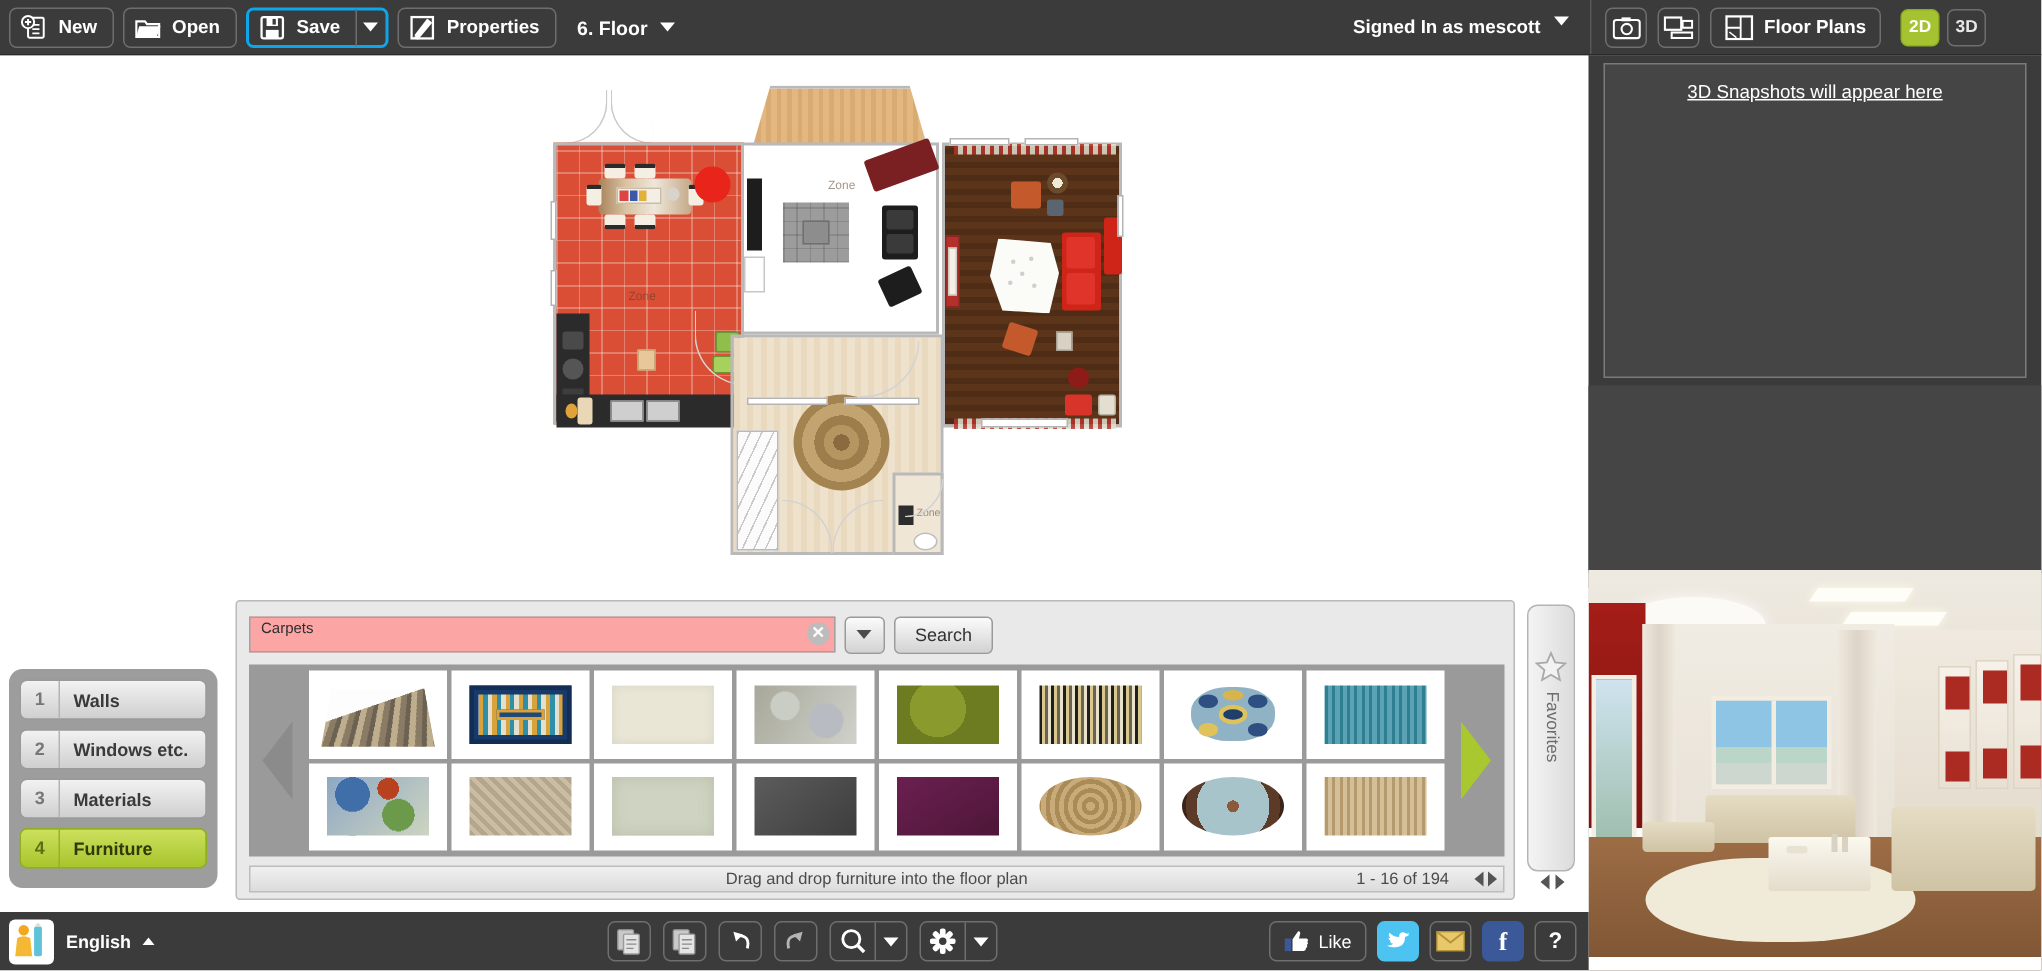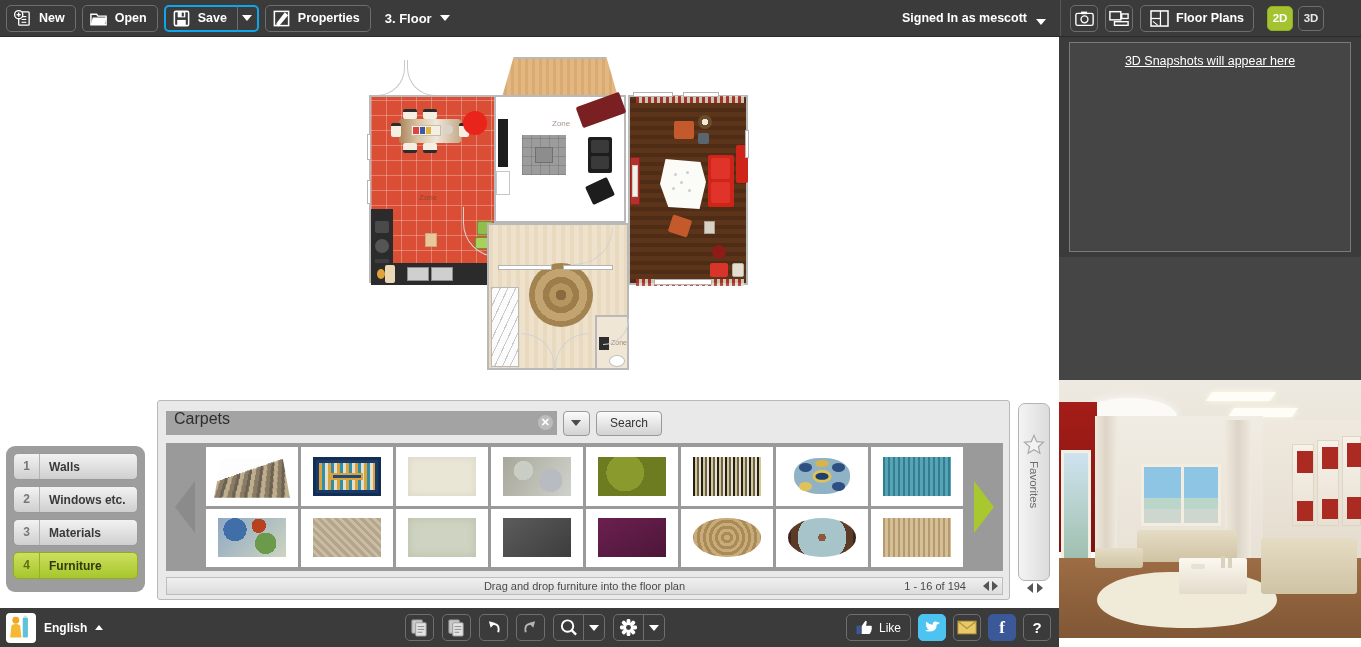--- a/index.html
+++ b/index.html
@@ -43,21 +43,21 @@
   .caret-up {
     width: 0; height: 0; border-left: 4px solid transparent;
     border-right: 4px solid transparent; border-bottom: 5px solid #ffffff;
   }
   .floor-sel {
     display: flex; align-items: center; gap: 8px; margin-left: 8px;
     color: #ffffff; font-size: 13px; font-weight: bold; cursor: pointer;
   }
   .topbar-spacer { flex: 1; }
   .signin {
-    display: flex; align-items: flex-end; gap: 9px;
+    display: flex; align-items: flex-start; gap: 9px;
     color: #ffffff; font-size: 12.5px; font-weight: bold;
     margin-right: 14px; cursor: pointer; white-space: nowrap;
   }
   .topbar-right {
     width: 301px; height: 100%;
     display: flex; align-items: center; gap: 7px;
     padding-left: 9px; border-left: 1px solid #575757;
   }
   .iconbtn {
     width: 28px; height: 27px; border: 1px solid #6e6e6e; border-radius: 5px;
@@ -231,22 +231,22 @@
   .catalog {
     position: absolute; left: 157px; top: 400px; width: 853px; height: 200px;
     background: #e9e9e9; border: 1px solid #b9b9b9; border-radius: 3px;
   }
   .searchrow {
     position: absolute; left: 8px; top: 8px; width: 496px; height: 28px;
     display: flex; align-items: center; gap: 6px;
   }
   .searchwrap { position: relative; flex: 1; }
   .search-input {
-    width: 100%; height: 24px; border: 1px solid #a2a2a2; background: #a3a3a3;
-    padding: 0 26px 8px 7px; font-size: 16px; font-family: "Liberation Sans", sans-serif;
+    width: 100%; height: 24px; border: 1px solid #a2a2a2; background: #fca5a5;
+    padding: 0 26px 8px 7px; font-size: 10px; font-family: "Liberation Sans", sans-serif;
     color: #2e2e2e; outline: none;
   }
   .clearbtn {
     position: absolute; right: 4px; top: 4px; width: 15px; height: 15px;
     border-radius: 50%; background: #bcbcbc; color: #ffffff; font-size: 11px;
     line-height: 15px; text-align: center; cursor: pointer; font-weight: bold;
   }
   .ddbtn {
     width: 27px; height: 25px; border: 1px solid #9a9a9a; border-radius: 4px;
     background: linear-gradient(180deg,#fbfbfb,#d2d2d2);
@@ -373,21 +373,21 @@
       <div class="tbtn">
         <svg class="ico" viewBox="0 0 20 20">
           <rect x="2.5" y="2.5" width="15" height="15" fill="none" stroke="#fff" stroke-width="1.6"></rect>
           <path d="M3.5 16.5 L13.5 3.5 L17 6.5 L7 18.5 Z" fill="#fff"></path>
           <path d="M3.5 16.5 l1.8 -.4 -1.2 -1.4z" fill="#3b3b3b"></path>
         </svg>
         <span>Properties</span>
       </div>
 
       <div class="floor-sel">
-        <span>3. Floor</span>
+        <span>6. Floor</span>
         <span class="caret-dn"></span>
       </div>
     </div>
 
     <div class="topbar-spacer"></div>
 
     <div class="signin">
       <span>Signed In as mescott</span>
       <span class="caret-dn"></span>
     </div>

